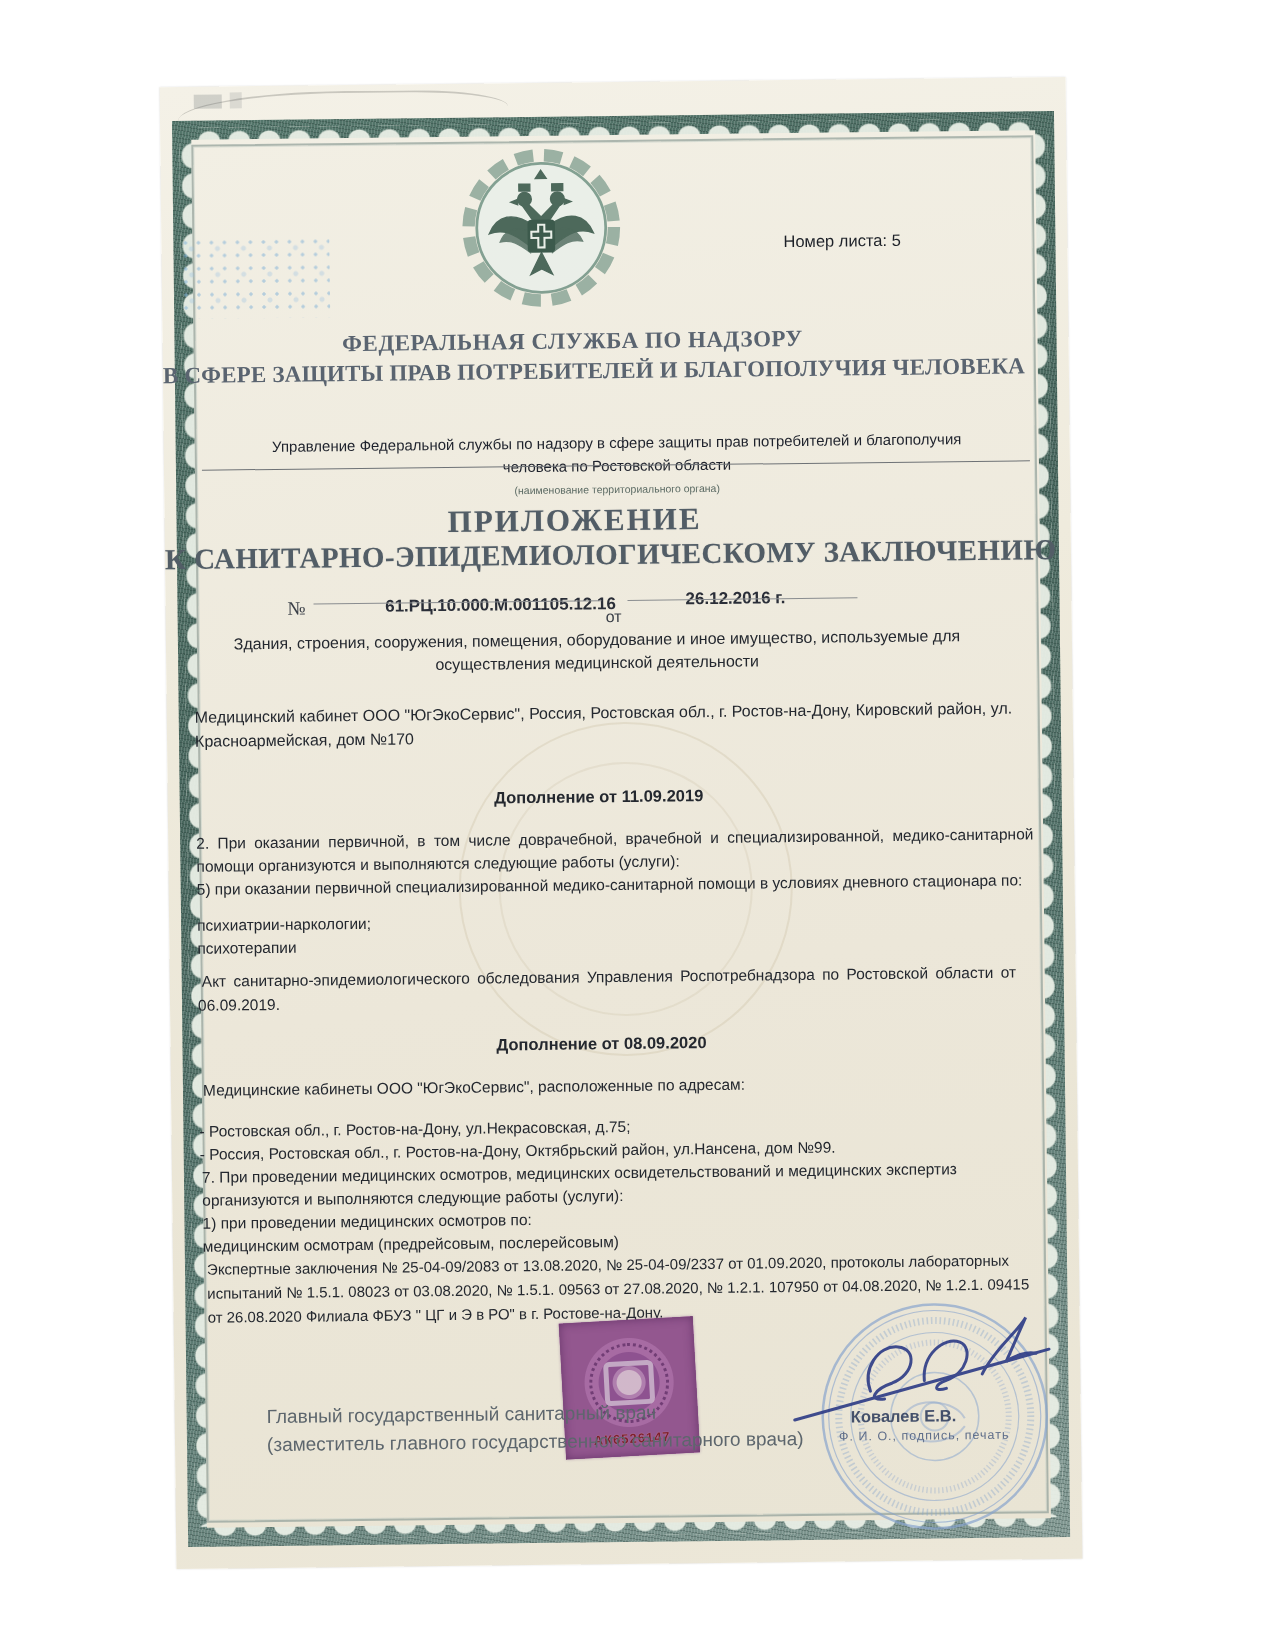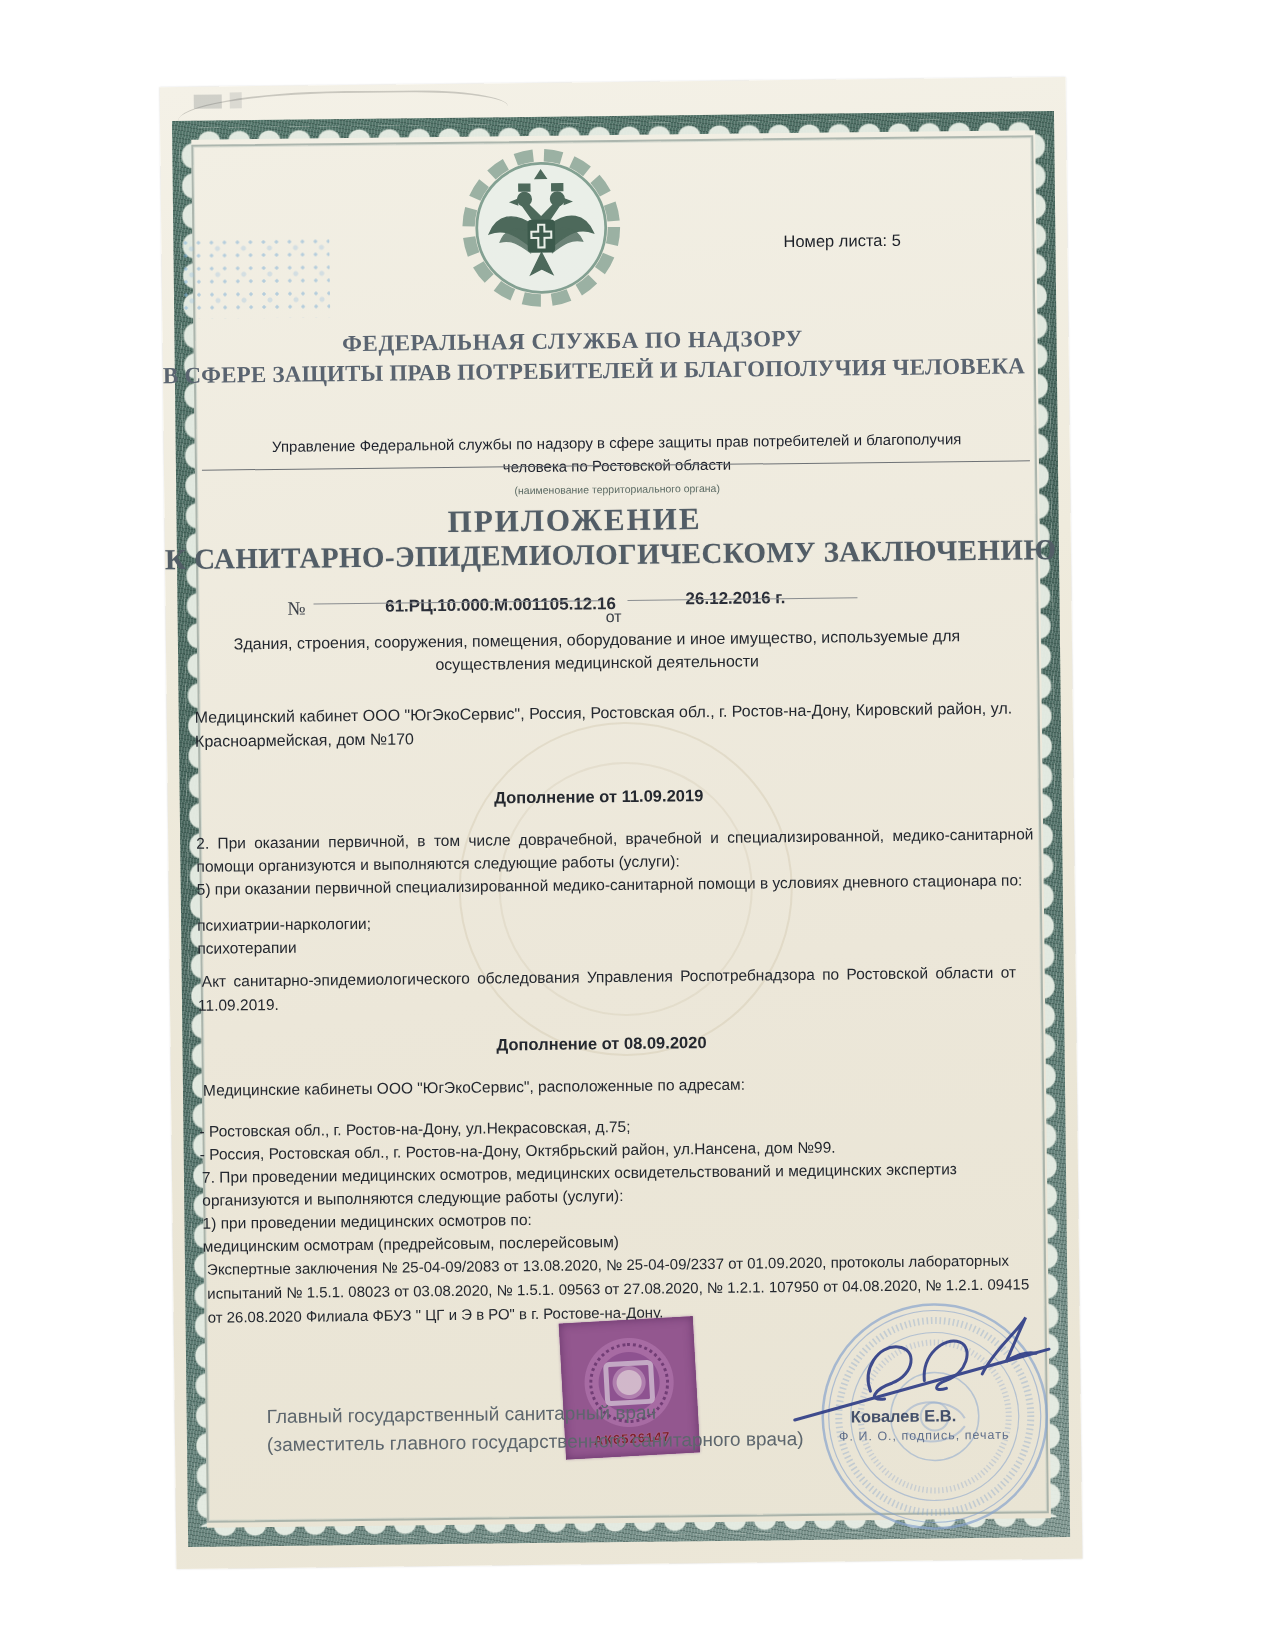--- a/index.html
+++ b/index.html
@@ -152,21 +152,21 @@
   <div class="t body-t" style="left:28px;top:622px;font-size:16px;">Медицинский кабинет ООО "ЮгЭкоСервис", Россия, Ростовская обл., г. Ростов-на-Дону, Кировский район, ул.</div>
   <div class="t body-t" style="left:28px;top:646px;font-size:16px;">Красноармейская, дом №170</div>
 
   <div class="t c body-t" style="left:36px;top:705px;width:790px;font-size:16.5px;font-weight:bold;">Дополнение от 11.09.2019</div>
   <div class="t body-t" style="left:28px;top:748px;word-spacing:4px;">2. При оказании первичной, в том числе доврачебной, врачебной и специализированной, медико-санитарной</div>
   <div class="t body-t" style="left:28px;top:771px;">помощи организуются и выполняются следующие работы (услуги):</div>
   <div class="t body-t" style="left:28px;top:794px;">5) при оказании первичной специализированной медико-санитарной помощи в условиях дневного стационара по:</div>
   <div class="t body-t" style="left:28px;top:830px;">психиатрии-наркологии;</div>
   <div class="t body-t" style="left:28px;top:853px;">психотерапии</div>
   <div class="t body-t" style="left:32px;top:886px;word-spacing:3px;">Акт санитарно-эпидемиологического обследования Управления Роспотребнадзора по Ростовской области от</div>
-  <div class="t body-t" style="left:28px;top:910px;">11.09.2019.</div>
+  <div class="t body-t" style="left:28px;top:910px;">06.09.2019.</div>
 
   <div class="t c body-t" style="left:36px;top:952px;width:790px;font-size:16.5px;font-weight:bold;">Дополнение от 08.09.2020</div>
   <div class="t body-t" style="left:32px;top:995px;">Медицинские кабинеты ООО "ЮгЭкоСервис", расположенные по адресам:</div>
   <div class="t body-t" style="left:28px;top:1036px;">- Ростовская обл., г. Ростов-на-Дону, ул.Некрасовская, д.75;</div>
   <div class="t body-t" style="left:28px;top:1059px;">- Россия, Ростовская обл., г. Ростов-на-Дону, Октябрьский район, ул.Нансена, дом №99.</div>
   <div class="t body-t" style="left:30px;top:1082px;">7. При проведении медицинских осмотров, медицинских освидетельствований и медицинских экспертиз</div>
   <div class="t body-t" style="left:30px;top:1105px;">организуются и выполняются следующие работы (услуги):</div>
   <div class="t body-t" style="left:30px;top:1128px;">1) при проведении медицинских осмотров по:</div>
   <div class="t body-t" style="left:30px;top:1151px;">медицинским осмотрам (предрейсовым, послерейсовым)</div>
   <div class="t body-t" style="left:34px;top:1174px;font-size:15px;">Экспертные заключения  № 25-04-09/2083 от 13.08.2020, № 25-04-09/2337 от 01.09.2020, протоколы лабораторных</div>

